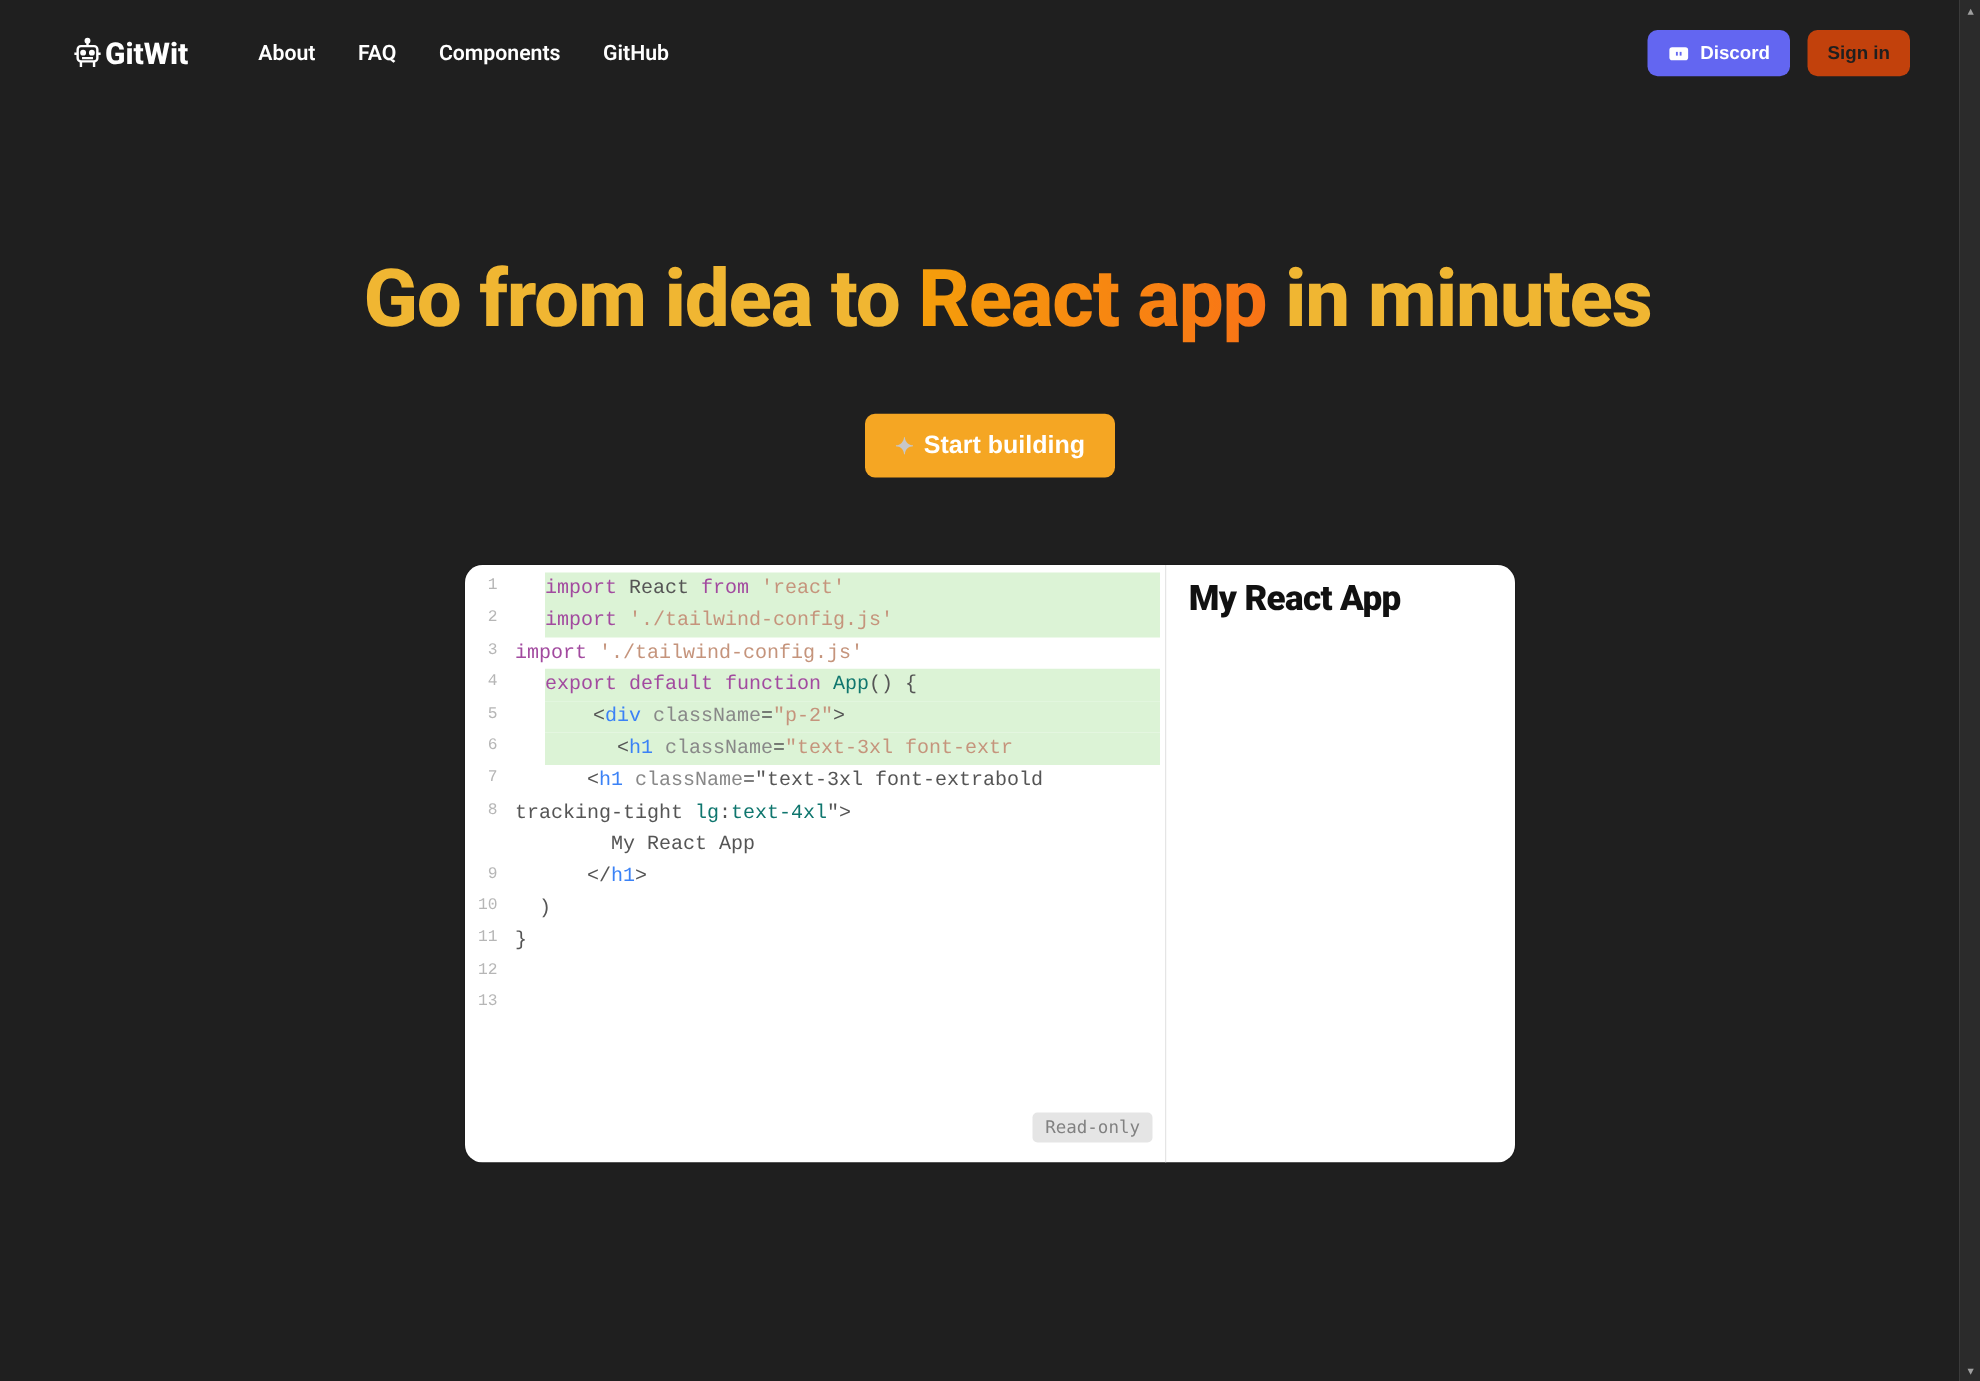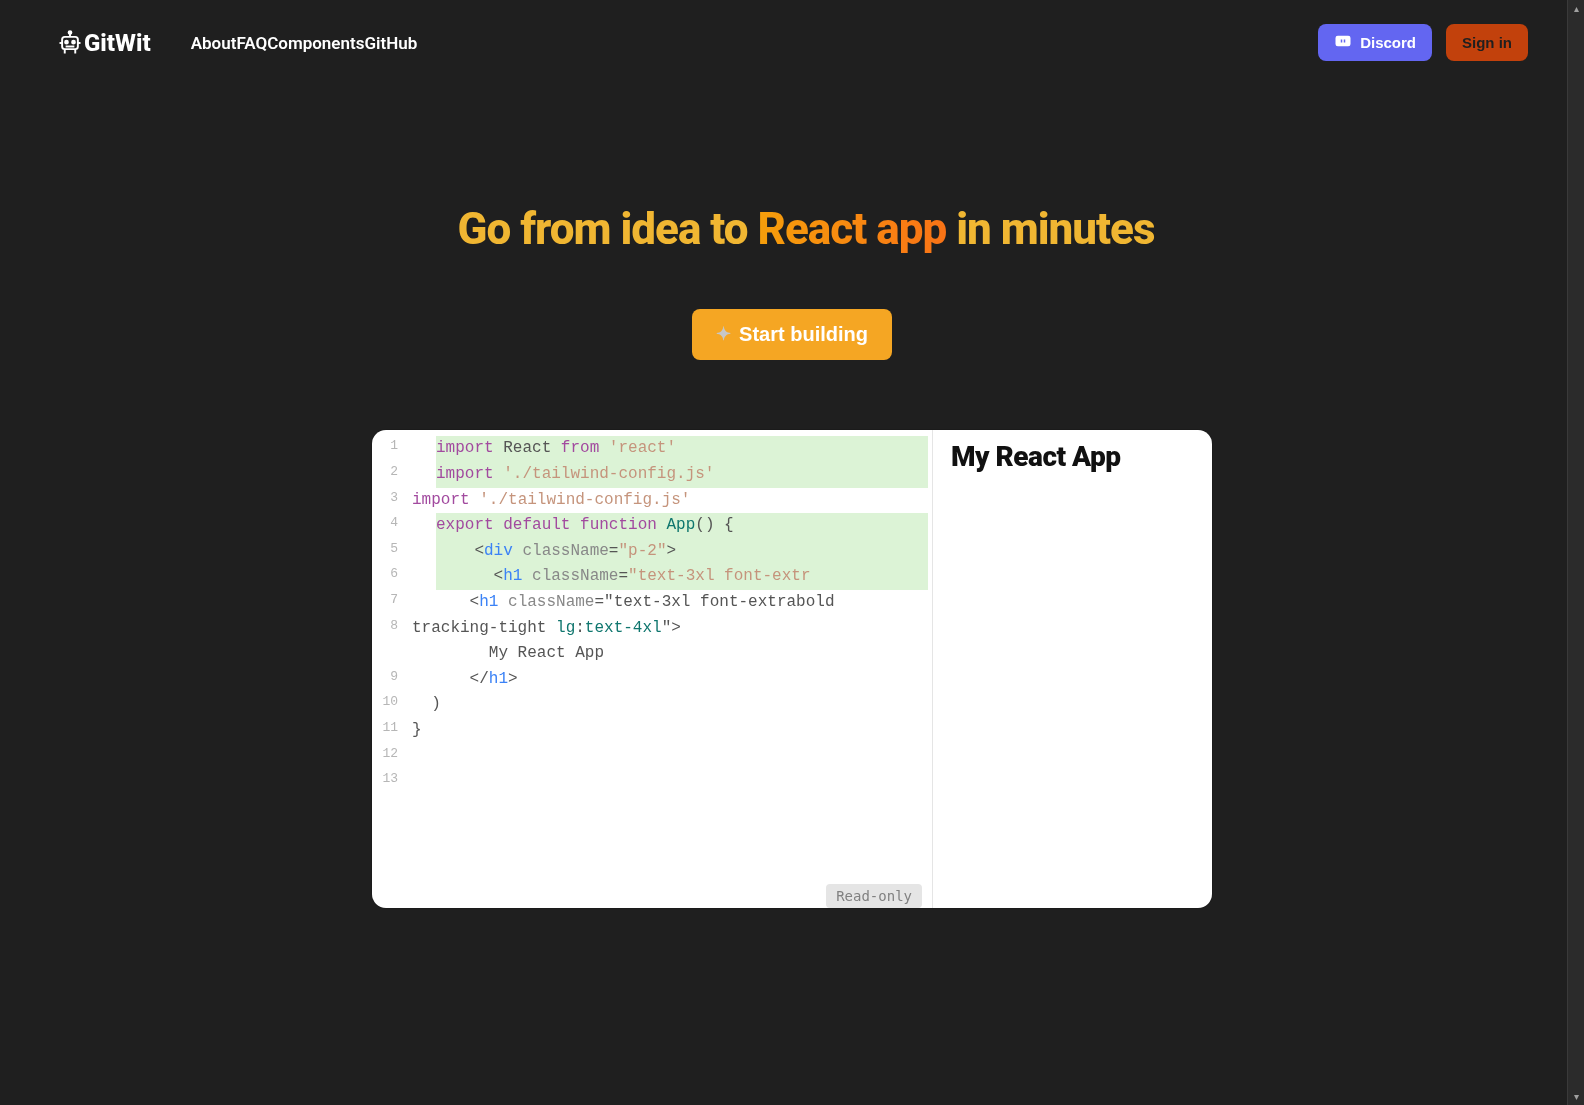--- a/index.html
+++ b/index.html
@@ -43,57 +43,59 @@
   align-items: center;
   margin-right: 40px;
 }
 .brand-name {
   font-size: 24px;
   font-weight: 800;
   color: #fff;
 }
 .nav {
   display: flex;
+  gap: 34px;
+  margin-left: 16px;
 }
 .nav a {
   color: #fff;
   font-size: 17px;
   font-weight: 600;
   text-decoration: none;
 }
 .header-right {
   margin-left: auto;
   display: flex;
   gap: 14px;
 }
 .btn {
   border: none;
   border-radius: 8px;
   font-size: 15px;
   font-weight: 700;
   padding: 10px 16px;
   cursor: pointer;
   display: inline-flex;
-  align-items: flex-start;
+  align-items: center;
   gap: 8px;
 }
 .btn-discord {
   background: #6366f1;
   color: #fff;
 }
 .btn-signin {
   background: #c2410c;
   color: #1f1f1f;
 }
 .hero {
   text-align: center;
   margin-top: 120px;
 }
 .hero-title {
-  font-size: 44px;
+  font-size: 64px;
   font-weight: 800;
   line-height: 1.1;
   color: #f0b632;
   letter-spacing: -1px;
   padding-left: 28px;
 }
 .hero-title .accent {
   background: linear-gradient(90deg, #f59e0b, #f97316);
   -webkit-background-clip: text;
   background-clip: text;
@@ -156,21 +158,21 @@
 .tok-id { color: #555; }
 .tok-str { color: #c5947c; }
 .tok-fn { color: #0f766e; }
 .tok-tag { color: #3b82f6; }
 .tok-attr { color: #888; }
 .tok-sel { color: #0f766e; margin-top: 18px; }
 .tok-text { color: #555; }
 .readonly {
   position: absolute;
   right: 10px;
-  bottom: 0;
+  bottom: 16px;
   background: #e5e5e5;
   color: #818181;
   font-size: 14px;
   padding: 1px 10px;
   border-radius: 4px;
   font-family: "SFMono-Regular", Consolas, monospace;
 }
 .preview {
   flex: 1;
   background: #fff;

